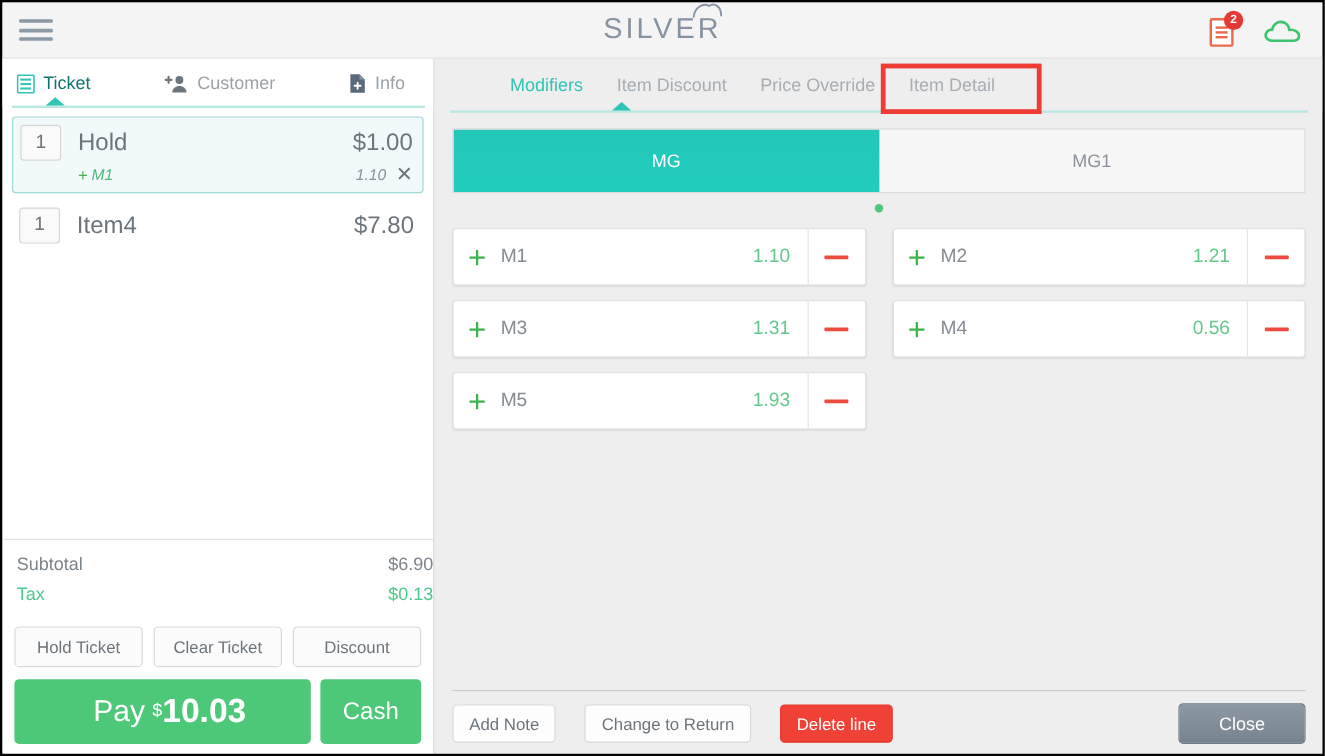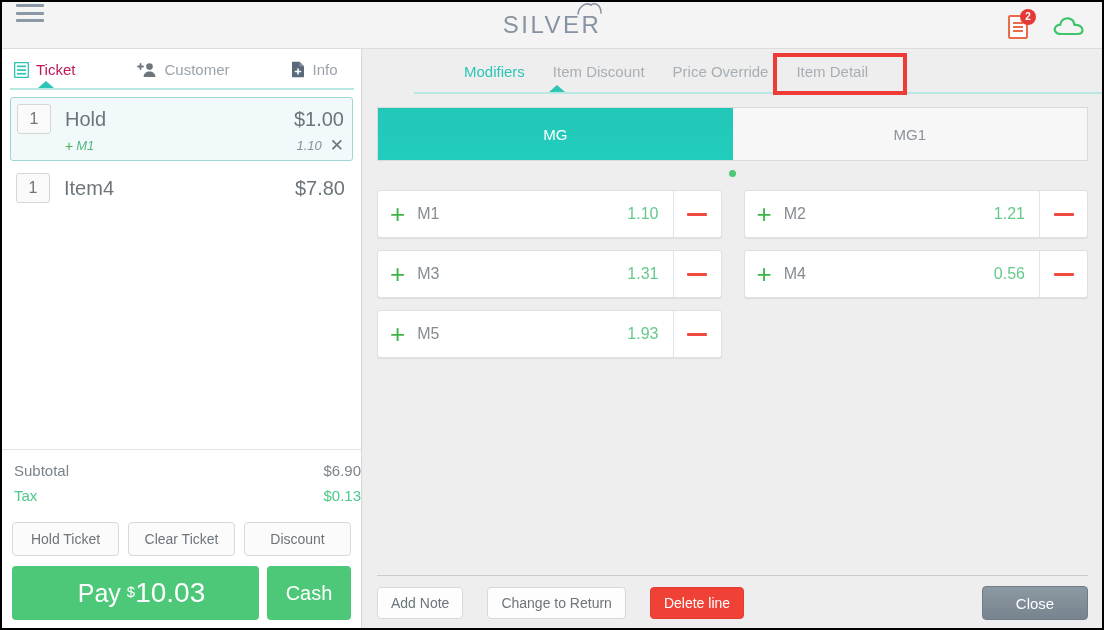--- a/index.html
+++ b/index.html
@@ -16,21 +16,21 @@
     border: 2px solid #000;
     overflow: hidden;
   }
 
   
   #header {
     position: absolute; top: 0; left: 0;
     width: 1100px; height: 47px;
     background: #f4f4f4;
     border-bottom: 1px solid #dcdcdc;
-    display: flex; align-items: flex-start;
+    display: flex; align-items: center;
   }
   #hamburger {
     margin-left: 14px;
     width: 30px; height: 22px;
     display: flex; flex-direction: column; justify-content: space-between;
     padding: 2px 0;
     cursor: pointer;
   }
   #hamburger span {
     display: block; height: 3px; width: 28px;
@@ -88,21 +88,21 @@
     display: flex; align-items: center;
     padding: 0 10px;
     position: relative;
     background: #fff;
   }
   .ltab {
     display: flex; align-items: center; gap: 7px;
     font-size: 15px; color: #9ba3aa;
     cursor: pointer;
   }
-  .ltab.active { color: #be185d; justify-content: space-between; }
+  .ltab.active { color: #0f766e; justify-content: space-between; }
   #ltab-ticket { margin-left: 2px; }
   #ltab-customer { margin-left: 62px; }
   #ltab-info { margin-left: 62px; }
 
   #left-tab-underline {
     position: absolute; left: 8px; bottom: 0;
     width: 344px; height: 2px; background: #b9e7e2;
   }
   #left-tab-caret {
     position: absolute; left: 36px; bottom: 2px;
@@ -176,42 +176,41 @@
   #pay-bar { display: flex; gap: 8px; padding: 0 10px 10px 10px; }
   #pay-button {
     flex: 1; height: 54px;
     background: #4cc878; border: none; border-radius: 4px;
     color: #fff; cursor: pointer;
     display: flex; align-items: center; justify-content: center;
     font-family: "Liberation Sans", sans-serif;
   }
   #pay-button .pay-word { font-size: 25px; font-weight: 400; margin-right: 6px; margin-left: 12px; }
   #pay-button .dollar { font-size: 15px; vertical-align: super; line-height: 1; }
-  #pay-button .amount { font-size: 28px; font-weight: normal; }
+  #pay-button .amount { font-size: 28px; font-weight: bold; }
   #cash-button {
     width: 84px; height: 54px;
     background: #4cc878; border: none; border-radius: 4px;
     color: #fff; font-size: 20px; cursor: pointer;
     font-family: "Liberation Sans", sans-serif;
   }
 
   
   #right-panel {
     position: absolute; top: 47px; left: 361px;
     width: 739px; height: 581px;
     background: #eeeeee;
     display: flex; flex-direction: column;
   }
   #right-tabs {
     position: relative;
     height: 45px;
     display: flex; align-items: center;
     padding-left: 48px;
     background: #eeeeee;
-    margin-left: 39px;
   }
   .rtab {
     font-size: 15px; color: #a7aeb4;
     padding: 6px 14px; cursor: pointer;
   }
   .rtab.active { color: #2ec4b6; }
   #rtab-underline {
     position: absolute; left: 12px; bottom: 0;
     width: 715px; height: 2px; background: #b9e7e2;
   }

